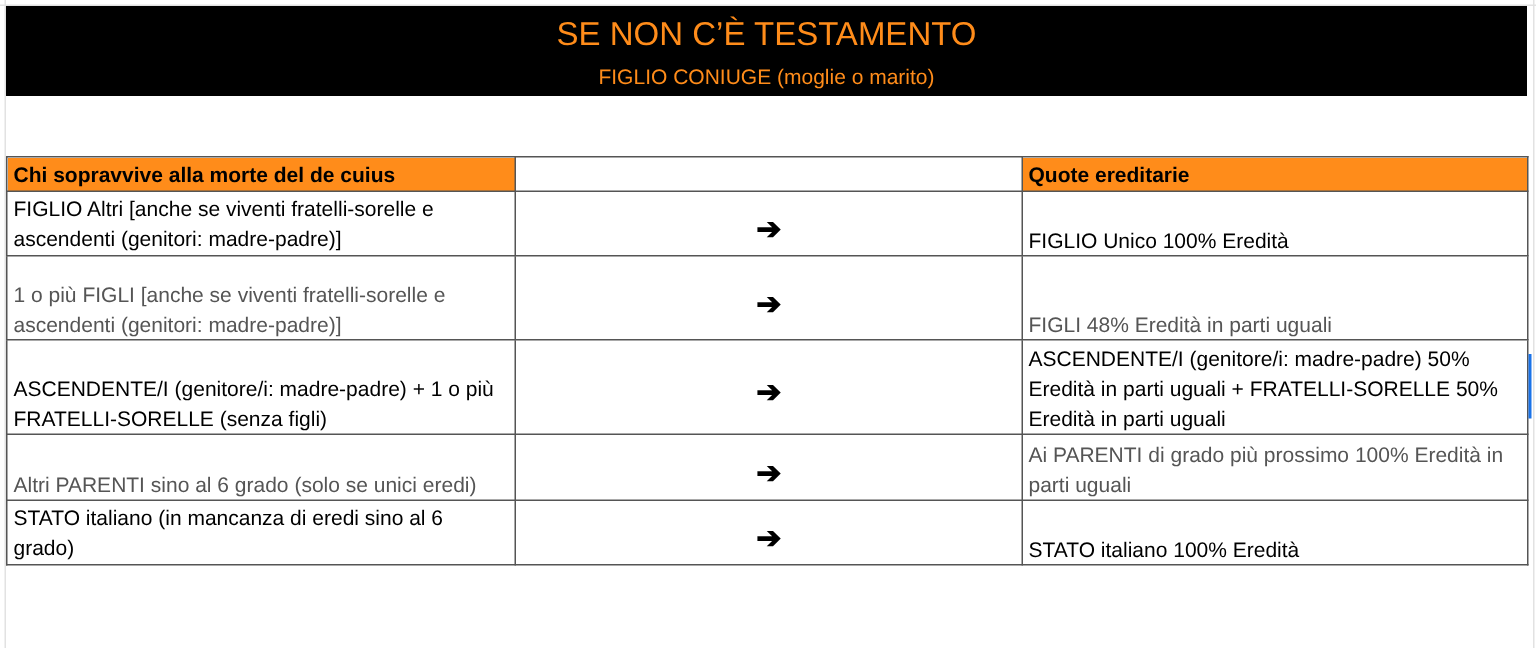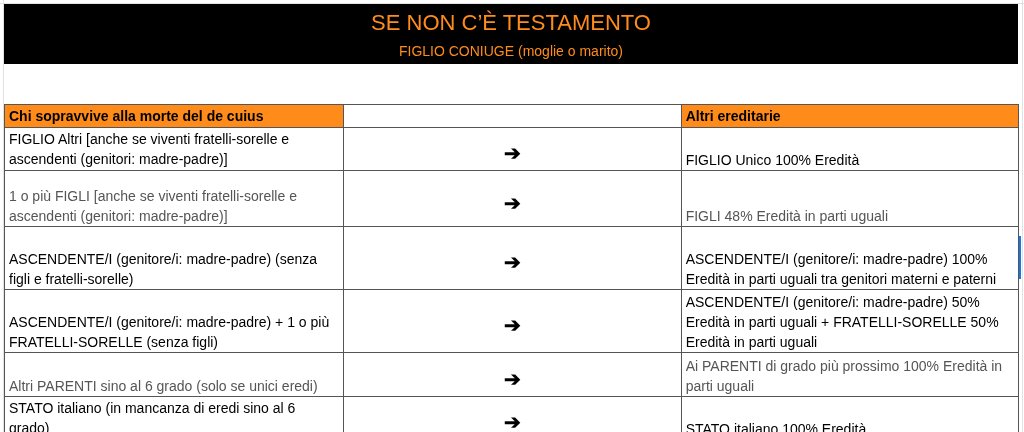--- a/index.html
+++ b/index.html
@@ -128,40 +128,35 @@
   <table class="grid">
     <colgroup>
       <col class="col1">
         <col class="col2">
         <col class="col3">
     </colgroup>
     <tbody>
         <tr>
       <th class="hdr">Chi sopravvive alla morte del de cuius</th>
       <th class="hdr-blank"></th>
-      <th class="hdr">Altri ereditarie</th>
+      <th class="hdr">Quote ereditarie</th>
     </tr>
 
     <tr style="height:43px">
       <td class="txt txt-left" style="vertical-align:top;padding-top:1px">FIGLIO Altri [anche se viventi fratelli-sorelle e ascendenti (genitori: madre-padre)]</td>
       <td class="arrow"><span>➔</span></td>
       <td class="txt">FIGLIO Unico 100% Eredità</td>
     </tr>
 
     <tr class="muted" style="height:43px">
       <td class="txt" style="vertical-align:top;padding-top:15px">1 o più FIGLI [anche se viventi fratelli-sorelle e ascendenti (genitori: madre-padre)]</td>
       <td class="arrow"><span>➔</span></td>
       <td class="txt">FIGLI 48% Eredità in parti uguali</td>
     </tr>
 
-    <tr style="height:63px">
-      <td class="txt">ASCENDENTE/I (genitore/i: madre-padre) (senza figli e fratelli-sorelle)</td>
-      <td class="arrow"><span>➔</span></td>
-      <td class="txt">ASCENDENTE/I (genitore/i: madre-padre) 100% Eredità in parti uguali tra genitori materni e paterni</td>
-    </tr>
 
 
     <tr style="height:63px">
       <td class="txt">ASCENDENTE/I (genitore/i: madre-padre) + 1 o più FRATELLI-SORELLE (senza figli)</td>
       <td class="arrow"><span>➔</span></td>
       <td class="txt">ASCENDENTE/I (genitore/i: madre-padre) 50% Eredità in parti uguali + FRATELLI-SORELLE 50% Eredità in parti uguali</td>
     </tr>
 
     <tr class="muted" style="height:44px">
       <td class="txt">Altri PARENTI sino al 6 grado (solo se unici eredi)</td>

